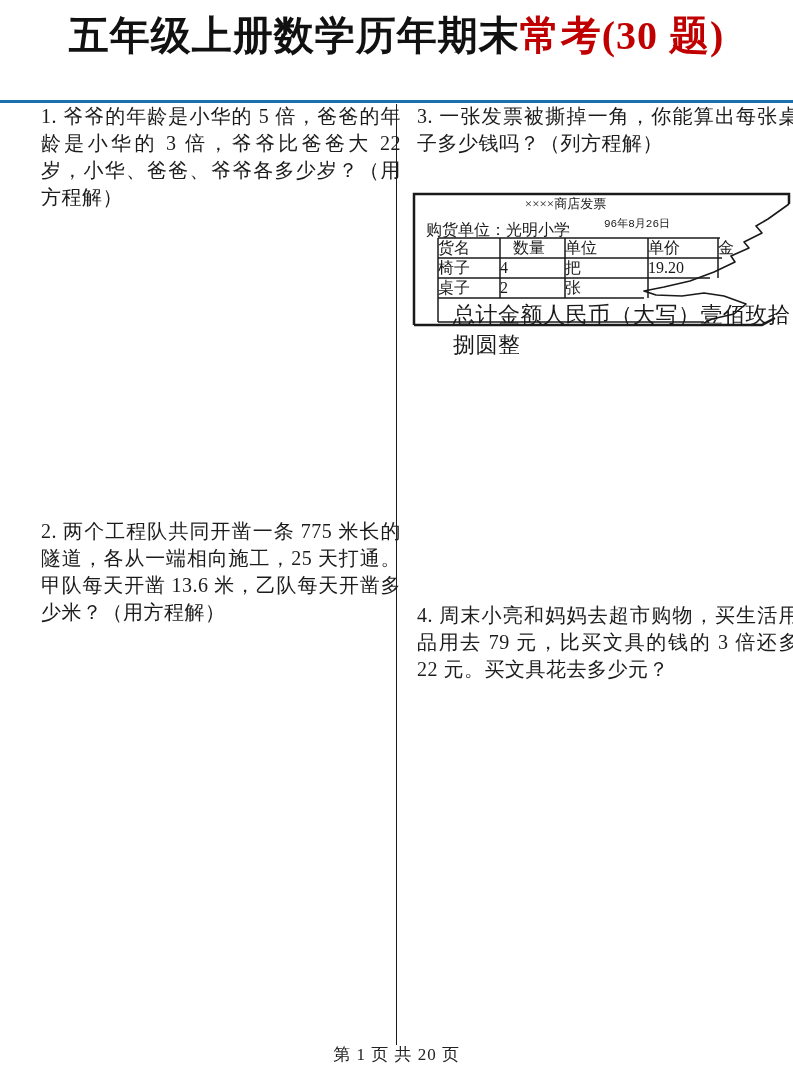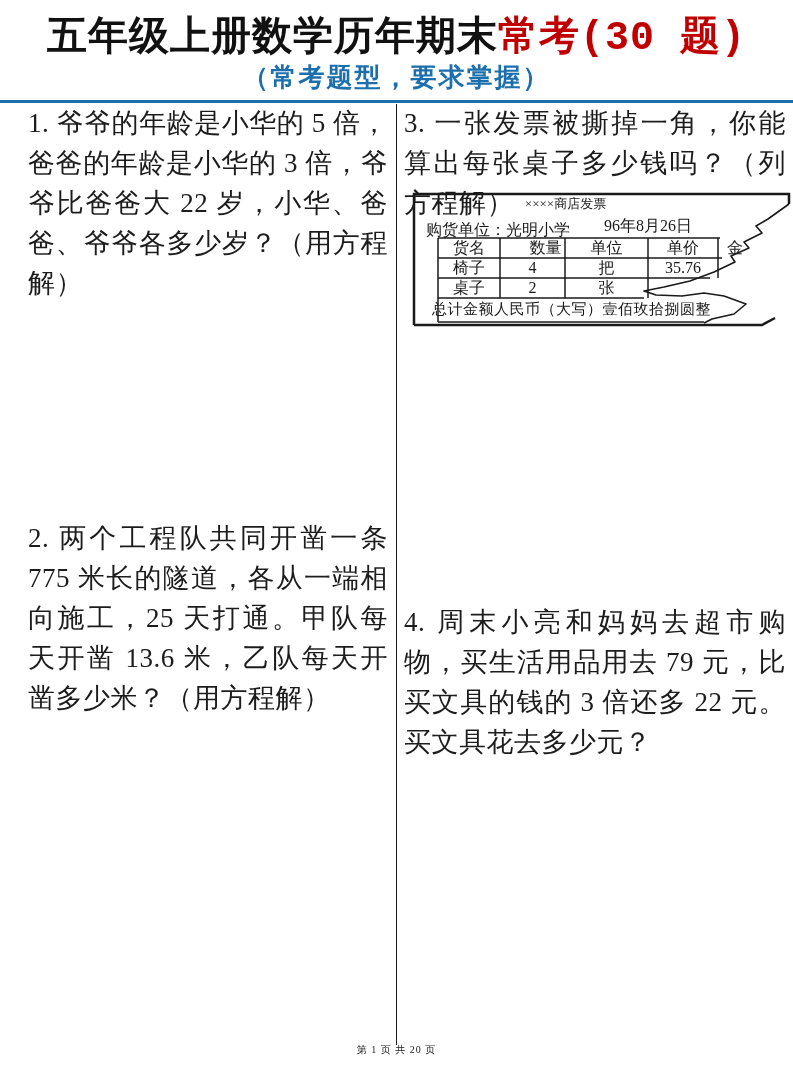--- a/index.html
+++ b/index.html
@@ -4,65 +4,64 @@
 <style>
   * { margin:0; padding:0; box-sizing:border-box; }
   html,body { background:#ffffff; }
   .page {
     position:relative; width:793px; height:1080px; background:#ffffff;
     font-family:"Liberation Serif","DejaVu Serif",serif; color:#1c1c1c; overflow:hidden;
   }
   .title {
     position:absolute; top:8px; left:0; width:100%; text-align:center;
     font-size:40px; font-weight:bold; letter-spacing:1px; color:#111;
-    font-family:Liberation Mono, monospace;
+    font-family:Liberation Serif, serif;
   }
   .title .red { color:#c00000; }
   .subtitle {
     position:absolute; top:60px; left:0; width:100%; text-align:center;
     font-size:26px; font-weight:bold; color:#1c6fad; letter-spacing:2px;
   }
   .rule { position:absolute; top:100px; left:0; width:793px; height:3px; background:#1c6fad; }
   .vdivider { position:absolute; top:104px; left:396px; width:1px; height:941px; background:#1a1a1a; }
 
   .prob {
-    position:absolute; font-size:27px; line-height:40px; text-align:justify;
-    text-align-last:left; color:#1c1c1c; letter-spacing:0.5px;
+    position:absolute; font-size:20px; line-height:27px; text-align:justify;
+    text-align-last:left; color:#1c1c1c; letter-spacing:0.5px;margin-left:13px;
   }
   .p1 { left:28px;  top:103px; width:360px; }
   .p2 { left:28px;  top:518px; width:360px; }
   .p3 { left:404px; top:103px; width:382px; }
   .p4 { left:404px; top:602px; width:382px; }
 
   .invoice {
     position:absolute; left:412px; top:192px; width:379px; height:139px;
     font-size:16px; color:#1a1a1a;
   }
   .invoice svg { position:absolute; left:0; top:0; }
   .inv-title { position:absolute; left:26px; top:3px; width:255px; text-align:center; font-size:13px; }
   .inv-buyer { position:absolute; left:14px; top:28px; font-size:16px; }
-  .inv-date  { position:absolute; left:192px; top:24px; font-size:16px; }
-  .cell { position:absolute; height:14px; line-height:20px; text-align:center; font-size:16px; }
-  .inv-total { position:absolute; left:20px; top:108px; font-size:15px; letter-spacing:0.5px; }
+  .inv-date  { position:absolute; left:192px; top:24px; font-size:11px;font-family:Liberation Mono, monospace; }
+  .cell { position:absolute; height:14px; line-height:20px; font-size:16px; }
+  .inv-total { position:absolute; left:41px; top:108px; font-size:22px; letter-spacing:0.5px; }
 
   .footer {
     position:absolute; top:1043px; left:0; width:100%; text-align:center;
-    font-size:10px; color:#222; letter-spacing:1px;
+    font-size:17px; color:#222; letter-spacing:1px;
   }
 </style>
 </head>
 <body>
 
 <div class="page">
 
   <div class="title">
     <span>五年级上册数学历年期末</span><span class="red">常考(30 题)</span>
   </div>
 
-  <div class="subtitle">（常考题型，要求掌握）</div>
 
   <div class="rule"></div>
   <div class="vdivider"></div>
 
   <div class="prob p1">1. 爷爷的年龄是小华的 5 倍，爸爸的年龄是小华的 3 倍，爷爷比爸爸大 22 岁，小华、爸爸、爷爷各多少岁？（用方程解）</div>
   <div class="prob p2">2. 两个工程队共同开凿一条 775 米长的隧道，各从一端相向施工，25 天打通。甲队每天开凿 13.6 米，乙队每天开凿多少米？（用方程解）</div>
   <div class="prob p3">3. 一张发票被撕掉一角，你能算出每张桌子多少钱吗？（列方程解）</div>
   <div class="prob p4">4. 周末小亮和妈妈去超市购物，买生活用品用去 79 元，比买文具的钱的 3 倍还多 22 元。买文具花去多少元？</div>
 
   <div class="invoice">
@@ -93,21 +92,21 @@
 
     <div class="cell" style="left:26px;width:62px;top:46px;">货名</div>
     <div class="cell" style="left:88px;width:65px;top:46px;margin-left:13px;">数量</div>
     <div class="cell" style="left:153px;width:83px;top:46px;">单位</div>
     <div class="cell" style="left:236px;width:70px;top:46px;">单价</div>
     <div class="cell" style="left:306px;width:34px;top:46px;">金</div>
 
     <div class="cell" style="left:26px;width:62px;top:66px;">椅子</div>
     <div class="cell" style="left:88px;width:65px;top:66px;">4</div>
     <div class="cell" style="left:153px;width:83px;top:66px;">把</div>
-    <div class="cell" style="left:236px;width:70px;top:66px;">35.76</div>
+    <div class="cell" style="left:236px;width:70px;top:66px;">19.20</div>
 
     <div class="cell" style="left:26px;width:62px;top:86px;">桌子</div>
     <div class="cell" style="left:88px;width:65px;top:86px;">2</div>
     <div class="cell" style="left:153px;width:83px;top:86px;">张</div>
     <div class="cell" style="left:236px;width:70px;top:86px;"></div>
 
     <div class="inv-total">总计金额人民币（大写）壹佰玫拾捌圆整</div>
   </div>
 
   <div class="footer">第 1 页 共 20 页</div>

